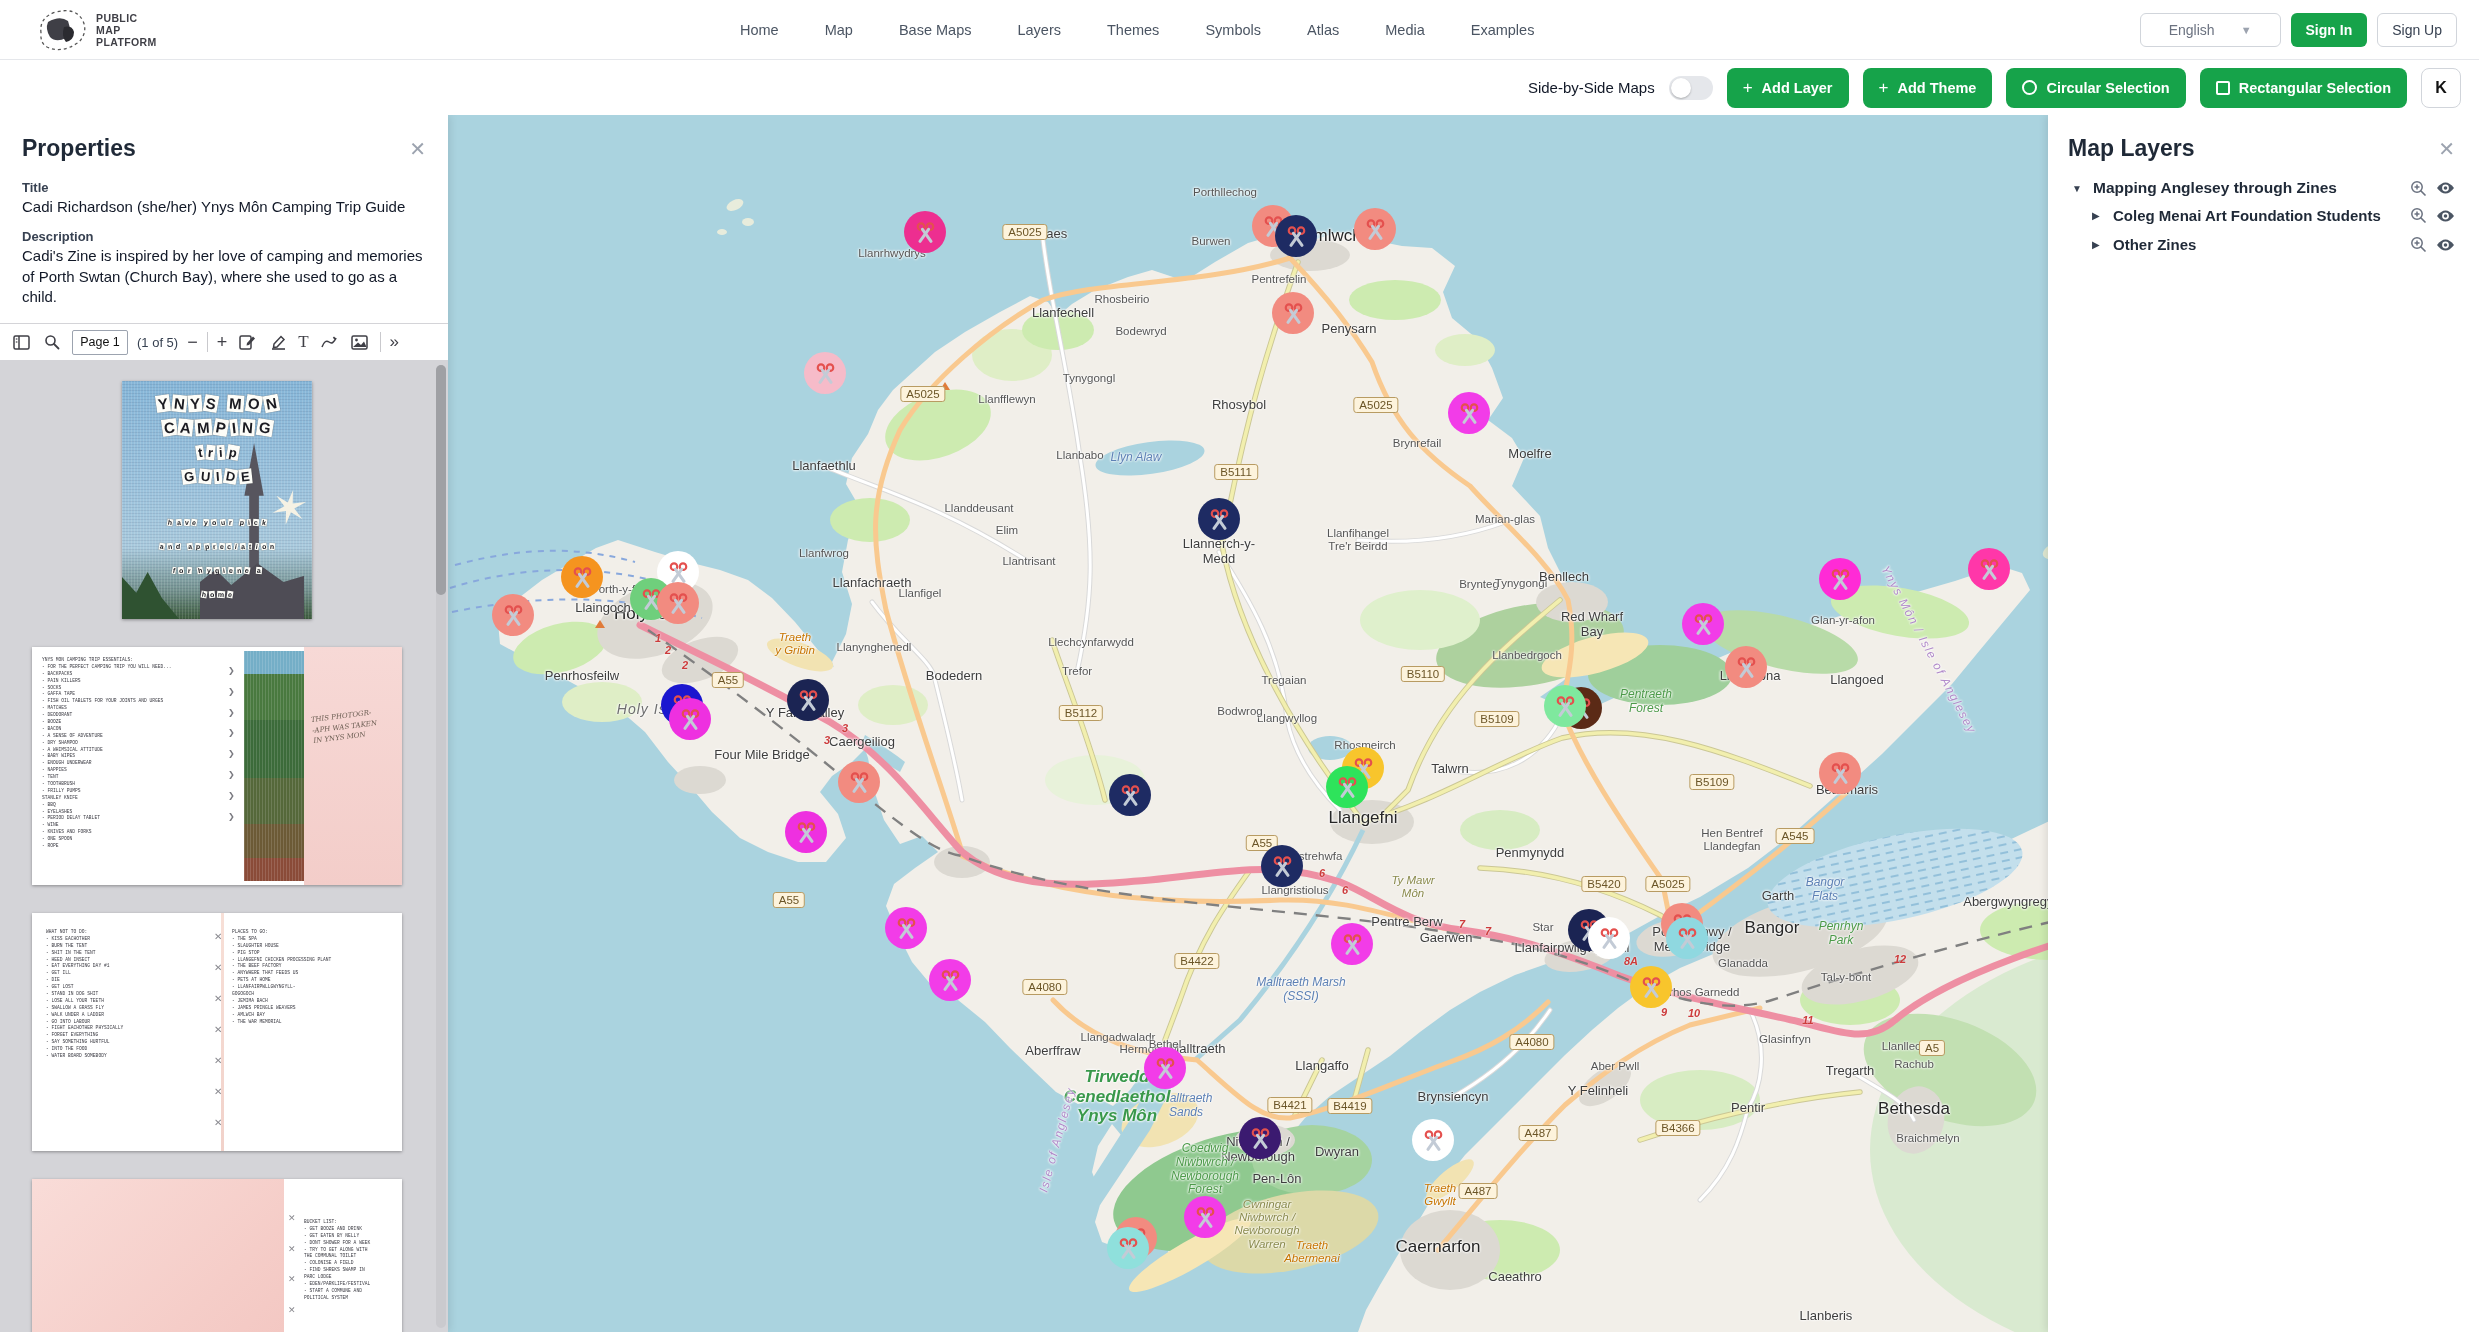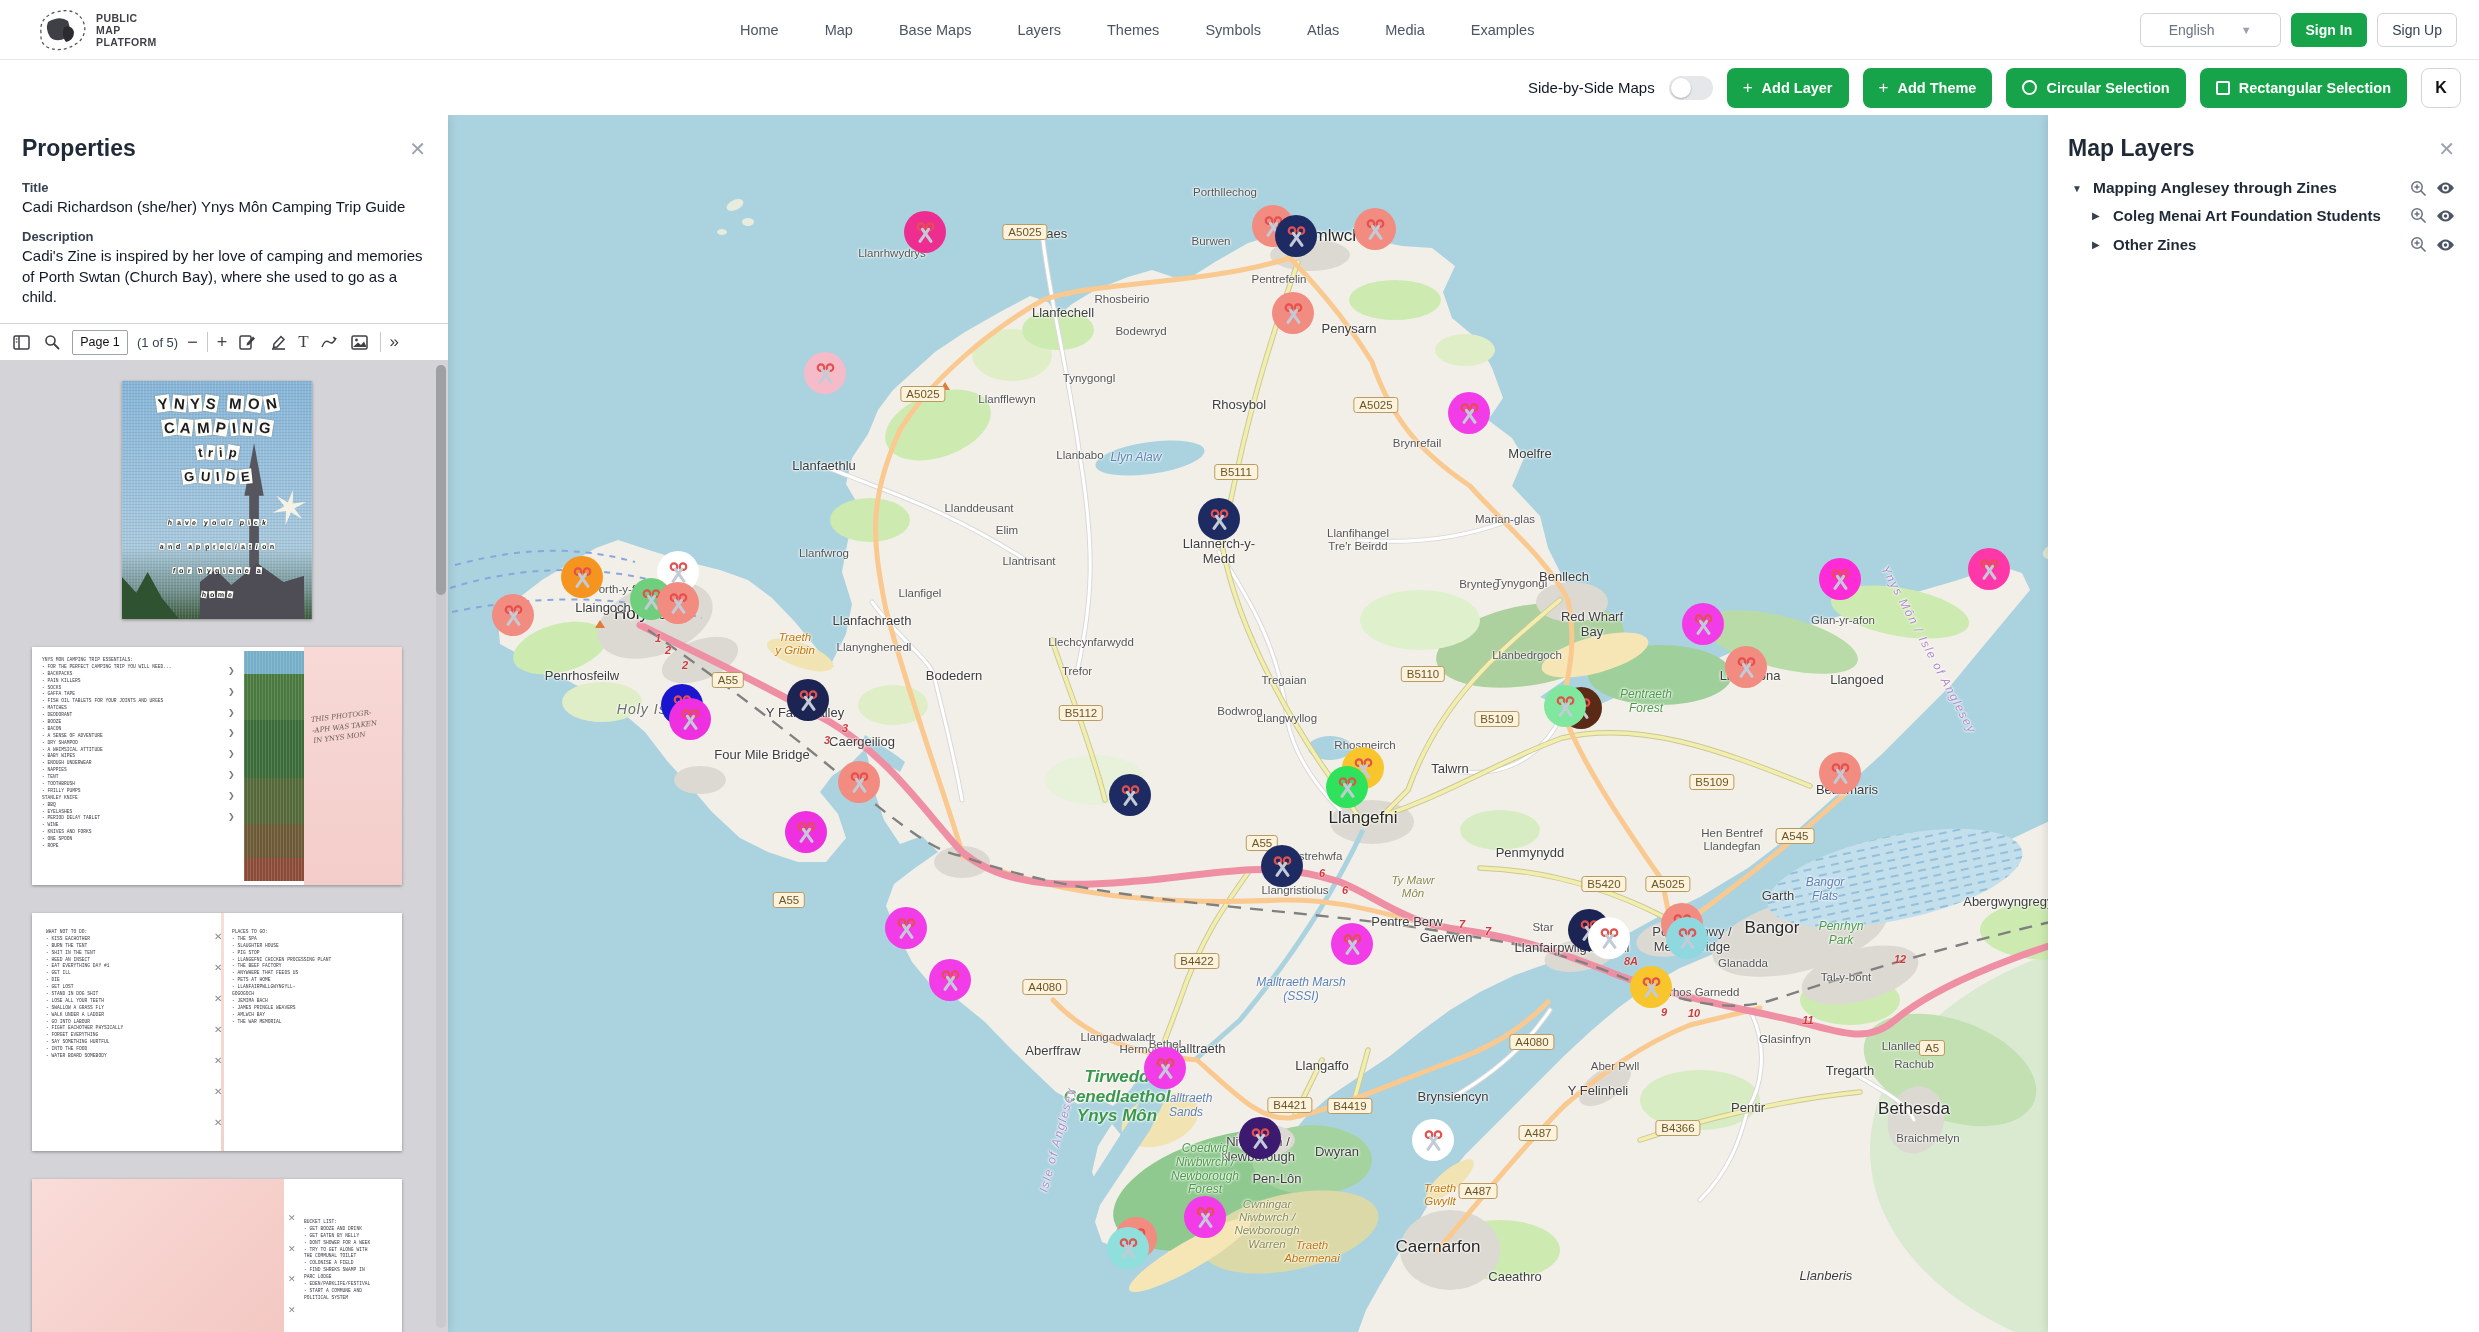--- a/index.html
+++ b/index.html
@@ -314,21 +314,21 @@
       <div class="map-label lbl-small" style="left: 1141px; top: 217px;">Bodewryd</div>
       <div class="map-label lbl-small" style="left: 1089px; top: 264px;">Tynygongl</div>
       <div class="map-label lbl-small" style="left: 1007px; top: 285px;">Llanfflewyn</div>
       <div class="map-label lbl-small" style="left: 1080px; top: 341px;">Llanbabo</div>
       <div class="map-label lbl-town" style="left: 824px; top: 351px;">Llanfaethlu</div>
       <div class="map-label lbl-small" style="left: 979px; top: 394px;">Llanddeusant</div>
       <div class="map-label lbl-small" style="left: 1007px; top: 416px;">Elim</div>
       <div class="map-label lbl-small" style="left: 1029px; top: 447px;">Llantrisant</div>
       <div class="map-label lbl-small" style="left: 824px; top: 439px;">Llanfwrog</div>
       <div class="map-label lbl-small" style="left: 920px; top: 479px;">Llanfigel</div>
-      <div class="map-label lbl-town" style="left: 872px; top: 506px;">Llanfachraeth</div>
+      <div class="map-label lbl-town" style="left: 872px; top: 468px;">Llanfachraeth</div>
       <div class="map-label lbl-town" style="left: 934px; top: 561px; padding-left: 40px;">Bodedern</div>
       <div class="map-label lbl-small" style="left: 1077px; top: 557px;">Trefor</div>
       <div class="map-label lbl-small" style="left: 1091px; top: 528px;">Llechcynfarwydd</div>
       <div class="map-label lbl-small" style="left: 874px; top: 533px;">Llanynghenedl</div>
       <div class="map-label lbl-small" style="left: 1225px; top: 78px;">Porthllechog</div>
       <div class="map-label lbl-small" style="left: 1211px; top: 127px;">Burwen</div>
       <div class="map-label lbl-small" style="left: 1279px; top: 165px;">Pentrefelin</div>
       <div class="map-label lbl-town" style="left: 1349px; top: 214px;">Penysarn</div>
       <div class="map-label lbl-town" style="left: 1239px; top: 290px;">Rhosybol</div>
       <div class="map-label lbl-small" style="left: 1417px; top: 329px;">Brynrefail</div>
@@ -388,21 +388,21 @@
       <div class="map-label lbl-small" style="left: 1140px; top: 935px;">Hermon</div>
       <div class="map-label lbl-small" style="left: 1118px; top: 923px;">Llangadwaladr</div>
       <div class="map-label lbl-town" style="left: 1053px; top: 936px;">Aberffraw</div>
       <div class="map-label lbl-small" style="left: 1165px; top: 930px;">Bethel</div>
       <div class="map-label lbl-town" style="left: 862px; top: 627px;">Caergeiliog</div>
       <div class="map-label lbl-town" style="left: 762px; top: 640px;">Four Mile Bridge</div>
       <div class="map-label lbl-town" style="left: 805px; top: 598px;">Y Fali / Valley</div>
       <div class="map-label lbl-town" style="left: 582px; top: 561px;">Penrhosfeilw</div>
       <div class="map-label lbl-town" style="left: 603px; top: 493px;">Llaingoch</div>
       <div class="map-label lbl-small" style="left: 622px; top: 475px;">Porth-y-felin</div>
-      <div class="map-label lbl-town" style="left: 1826px; top: 1161px; font-style: italic;">Llanberis</div>
+      <div class="map-label lbl-town" style="left: 1826px; top: 1201px;">Llanberis</div>
       <div class="map-label lbl-water" style="left: 1136px; top: 343px;">Llyn Alaw</div>
       <div class="map-label lbl-water" style="left: 1186px; top: 991px;">Malltraeth
 Sands</div>
       <div class="map-label lbl-water" style="left: 1825px; top: 775px;">Bangor
 Flats</div>
       <div class="map-label lbl-water" style="left: 1301px; top: 875px;">Malltraeth Marsh
 (SSSI)</div>
       <div class="map-label lbl-beach" style="left: 795px; top: 529px;">Traeth
 y Gribin</div>
       <div class="map-label lbl-beach" style="left: 1440px; top: 1080px;">Traeth

